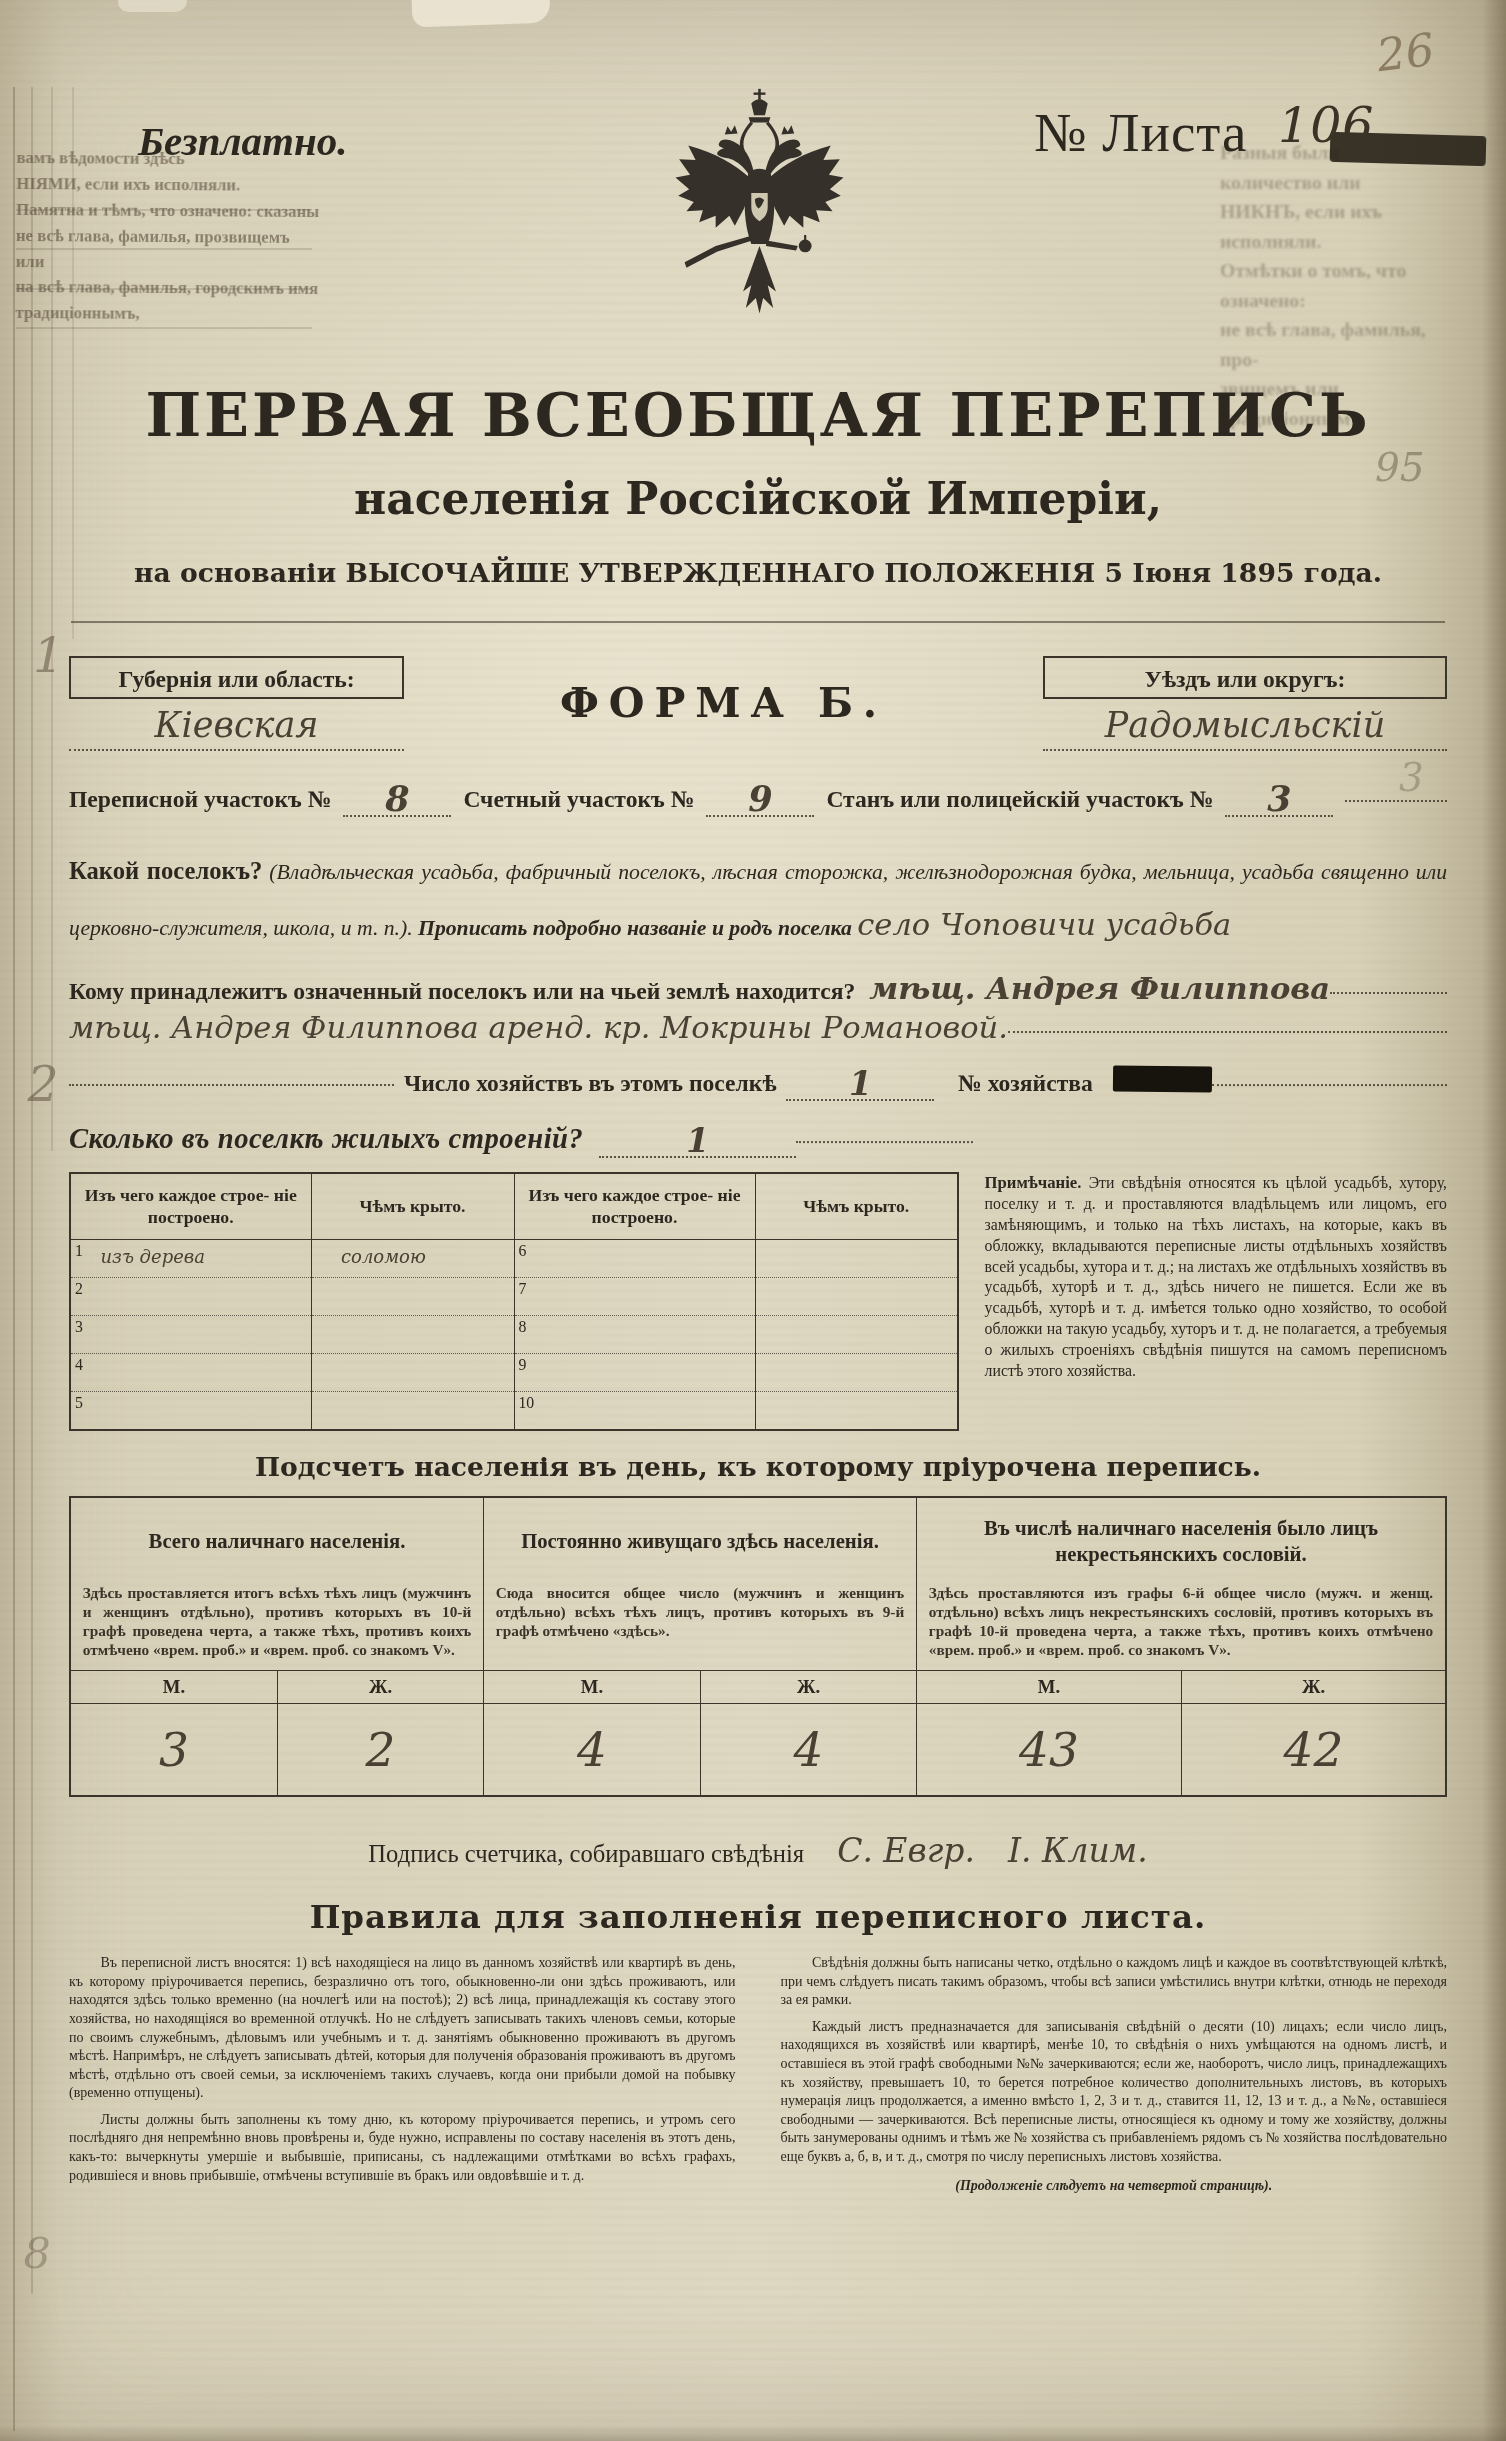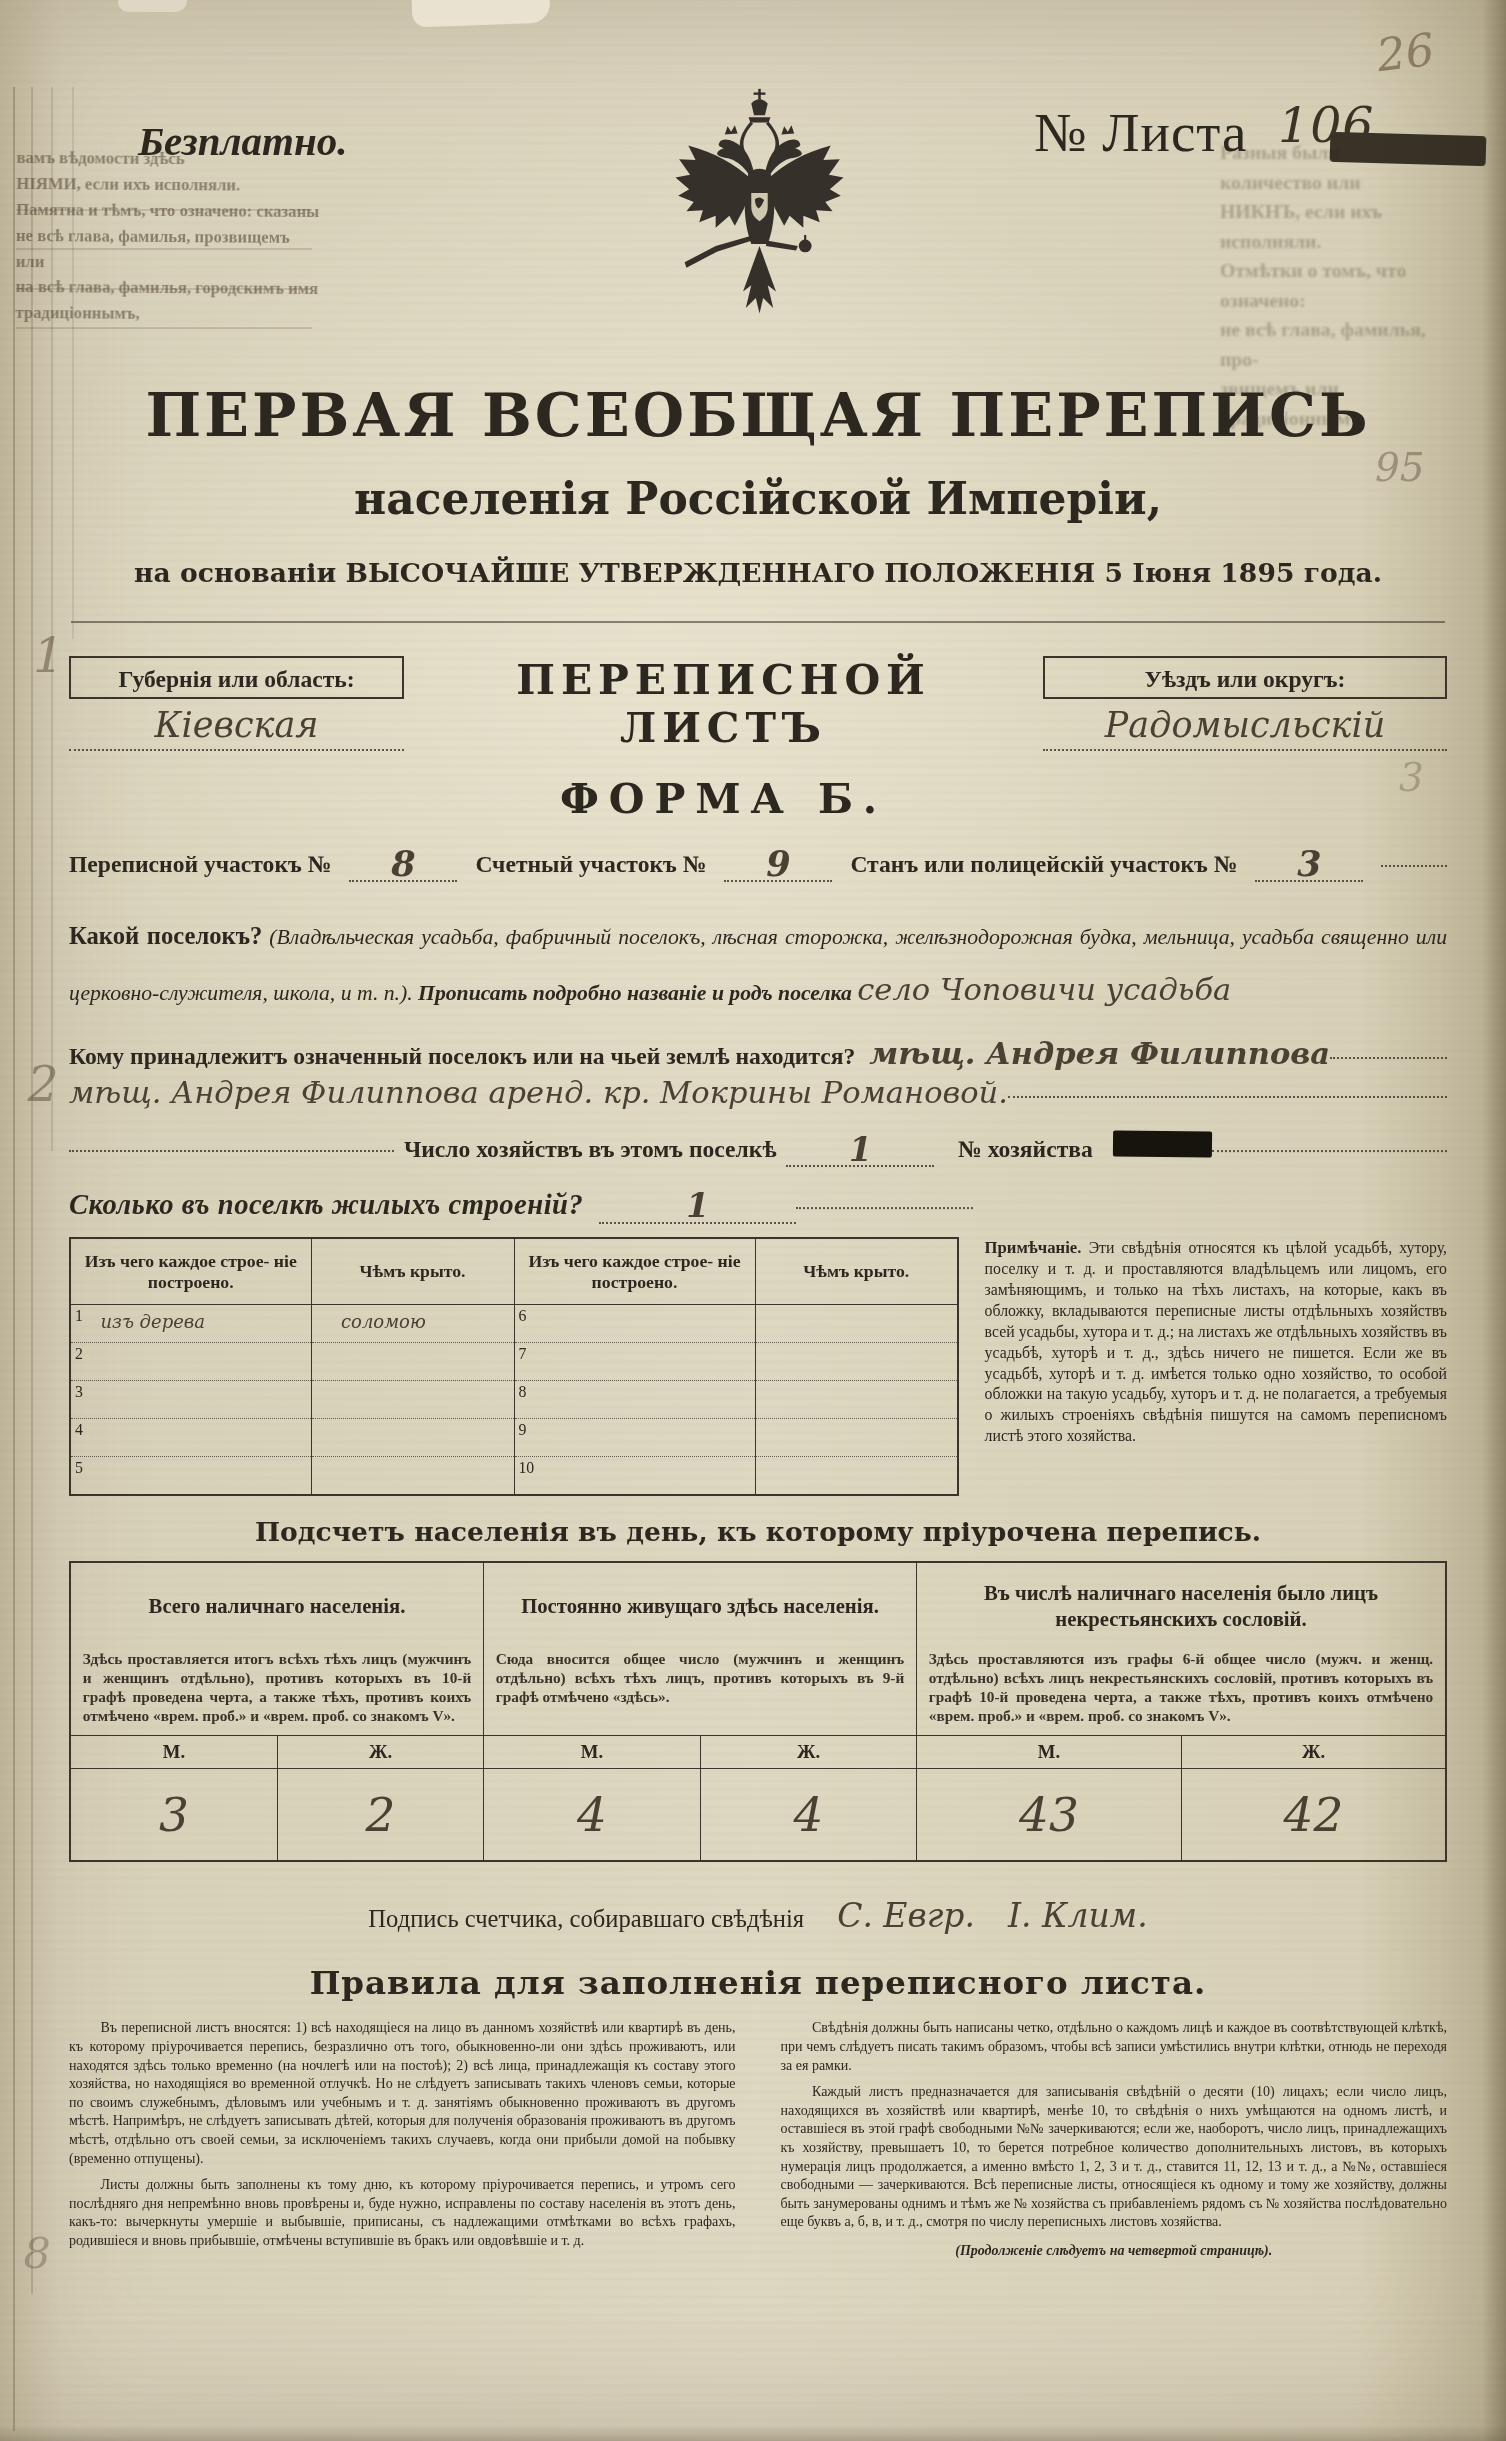--- a/index.html
+++ b/index.html
@@ -64,21 +64,21 @@
   .fh-dots{height:2px;border-bottom:2.5px dotted rgba(58,50,38,.8);margin-top:2px;}
   .fh-center{text-align:center;font-family:"DejaVu Serif",serif;}
   .fh-c1{font-size:41px;font-weight:bold;letter-spacing:5.9px;}
   .fh-c2{margin-top:23px;font-size:41px;font-weight:bold;letter-spacing:9.9px;}
   
   .fill-line{display:flex;align-items:baseline;font-size:23.6px;font-weight:bold;}
   .leader{flex:1;border-bottom:2.5px dotted rgba(58,50,38,.8);transform:translateY(-4.9px);min-width:19.7px;}
   .lead-fix{border-bottom:2.5px dotted rgba(58,50,38,.8);transform:translateY(-4.9px);}
   .hw-slot{border-bottom:2.5px dotted rgba(58,50,38,.8);text-align:center;}
   .hw-slot .hw{font-size:35px;position:relative;top:3.9px;}
-  .precincts{margin-top:16px;gap:18px;}
+  .precincts{margin-top:23px;gap:12px;}
   .precincts .hw-slot{width:108px;}
   
   .q-block{margin-top:29.6px;font-size:21.7px;line-height:1.95;text-align:justify;}
   .q-bold{font-weight:bold;font-size:24.6px;}
   .q-hint{font-style:italic;}
   .q-instr{font-style:italic;font-weight:bold;}
   .q-block .hw{font-size:30.5px;}
   .answer-line{margin-top:3.9px;font-weight:normal;}
   .answer-line .hw{font-size:30.5px;}
   .owner-line{margin-top:15.8px;font-size:23.6px;}
@@ -214,21 +214,20 @@
       <div>
         <div class="fh-box">
           <div class="fh-label">Губернія или область:</div>
         </div>
         <div class="fh-hw">
           <span class="hw">Кіевская</span>
           <div class="fh-dots"></div>
         </div>
       </div>
       <div class="fh-center">
-        <div class="fh-c1">ПЕРЕПИСНОЙ ЛИСТЪ</div>
         <div class="fh-c2">ФОРМА Б.</div>
       </div>
       <div>
         <div class="fh-box">
           <div class="fh-label">Уѣздъ или округъ:</div>
         </div>
         <div class="fh-hw">
           <span class="hw">Радомысльскій</span>
           <div class="fh-dots"></div>
         </div>

